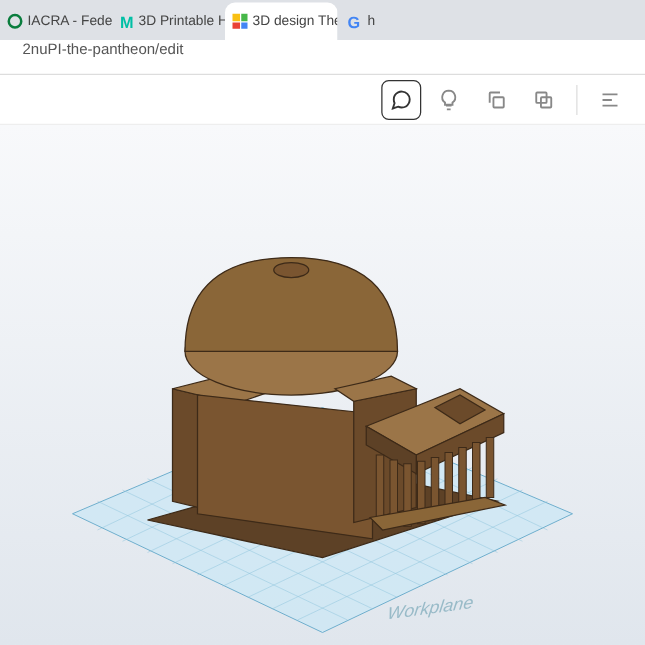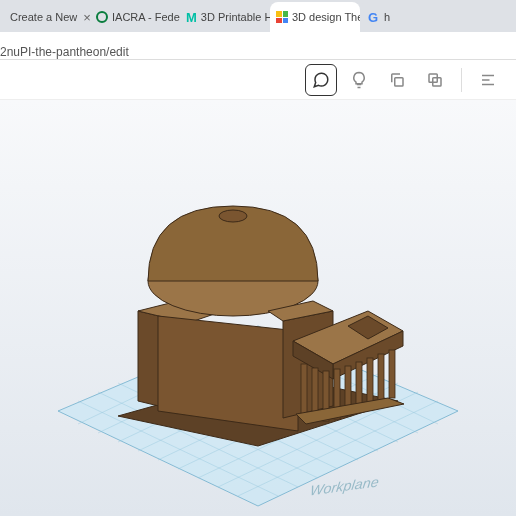--- a/index.html
+++ b/index.html
@@ -12,21 +12,21 @@
     .tab-close { color: #666; font-size: 13px; margin-left: 2px; cursor: pointer; }
     .tab-favicon { width: 14px; height: 14px; display: flex; align-items: center; justify-content: center; font-size: 10px; }
     .gmail-icon { background: linear-gradient(45deg, #ea4335 50%, #4285f4 50%); border-radius: 2px; width: 12px; height: 9px; }
     .iacra-icon { width: 12px; height: 12px; border: 2px solid #0a7d3e; border-radius: 50%; }
     .m-icon { color: #00bfa5; font-weight: bold; font-size: 13px; }
     .tc-icon { display: grid; grid-template-columns: 1fr 1fr; width: 12px; height: 12px; gap: 1px; }
     .tc-icon div:nth-child(1){background:#f9c013}.tc-icon div:nth-child(2){background:#47b749}.tc-icon div:nth-child(3){background:#e94235}.tc-icon div:nth-child(4){background:#4385f5}
     .g-icon { color: #4285f4; font-weight: bold; font-size: 13px; }
     
     
-    .url-bar { height: 28px; background: #fff; border-bottom: 1px solid #ddd; display: flex; align-items: flex-end; padding: 0 0; font-size: 12px; color: #555; }
+    .url-bar { height: 28px; background: #fff; border-bottom: 1px solid #ddd; display: flex; align-items: flex-start; padding: 0 18px; font-size: 12px; color: #555; }
     
     
     .toolbar { height: 40px; display: flex; justify-content: flex-end; align-items: center; padding: 0 12px; gap: 6px; border-bottom: 1px solid #eee; }
     .tool-btn { width: 32px; height: 32px; display: flex; align-items: center; justify-content: center; border-radius: 4px; cursor: pointer; color: #888; }
     .tool-btn.active { border: 1.5px solid #333; color: #333; border-radius: 6px; }
     .tool-btn svg { width: 18px; height: 18px; }
     .separator { width: 1px; height: 24px; background: #ddd; margin: 0 4px; }
     
     
     .canvas { position: relative; height: 416px; background: linear-gradient(180deg, #f8f9fb 0%, #e0e6ed 100%); overflow: hidden; }
@@ -39,25 +39,20 @@
     .wp-label { position: absolute; bottom: 22px; right: 90px; color: #7aa8b8; font-size: 14px; font-style: italic; transform: skewX(-15deg) rotate(-8deg); opacity: 0.7; }
     
     
     .model { position: absolute; bottom: 60px; left: 50%; transform: translateX(-50%); width: 340px; height: 280px; pointer-events: none; }
     .model svg { width: 100%; height: 100%; }
   </style>
 </head>
 <body>
 
 <div class="tab-bar">
-  <div class="tab">
-    <span class="tab-favicon"></span>
-    <span>Create a New</span>
-    <span class="tab-close">×</span>
-  </div>
   <div class="tab">
     <span class="tab-favicon">
         <span class="iacra-icon"></span>
       </span>
     <span>IACRA - Feder</span>
 
   </div>
   <div class="tab">
     <span class="tab-favicon m-icon">M</span>
     <span>3D Printable H</span>

